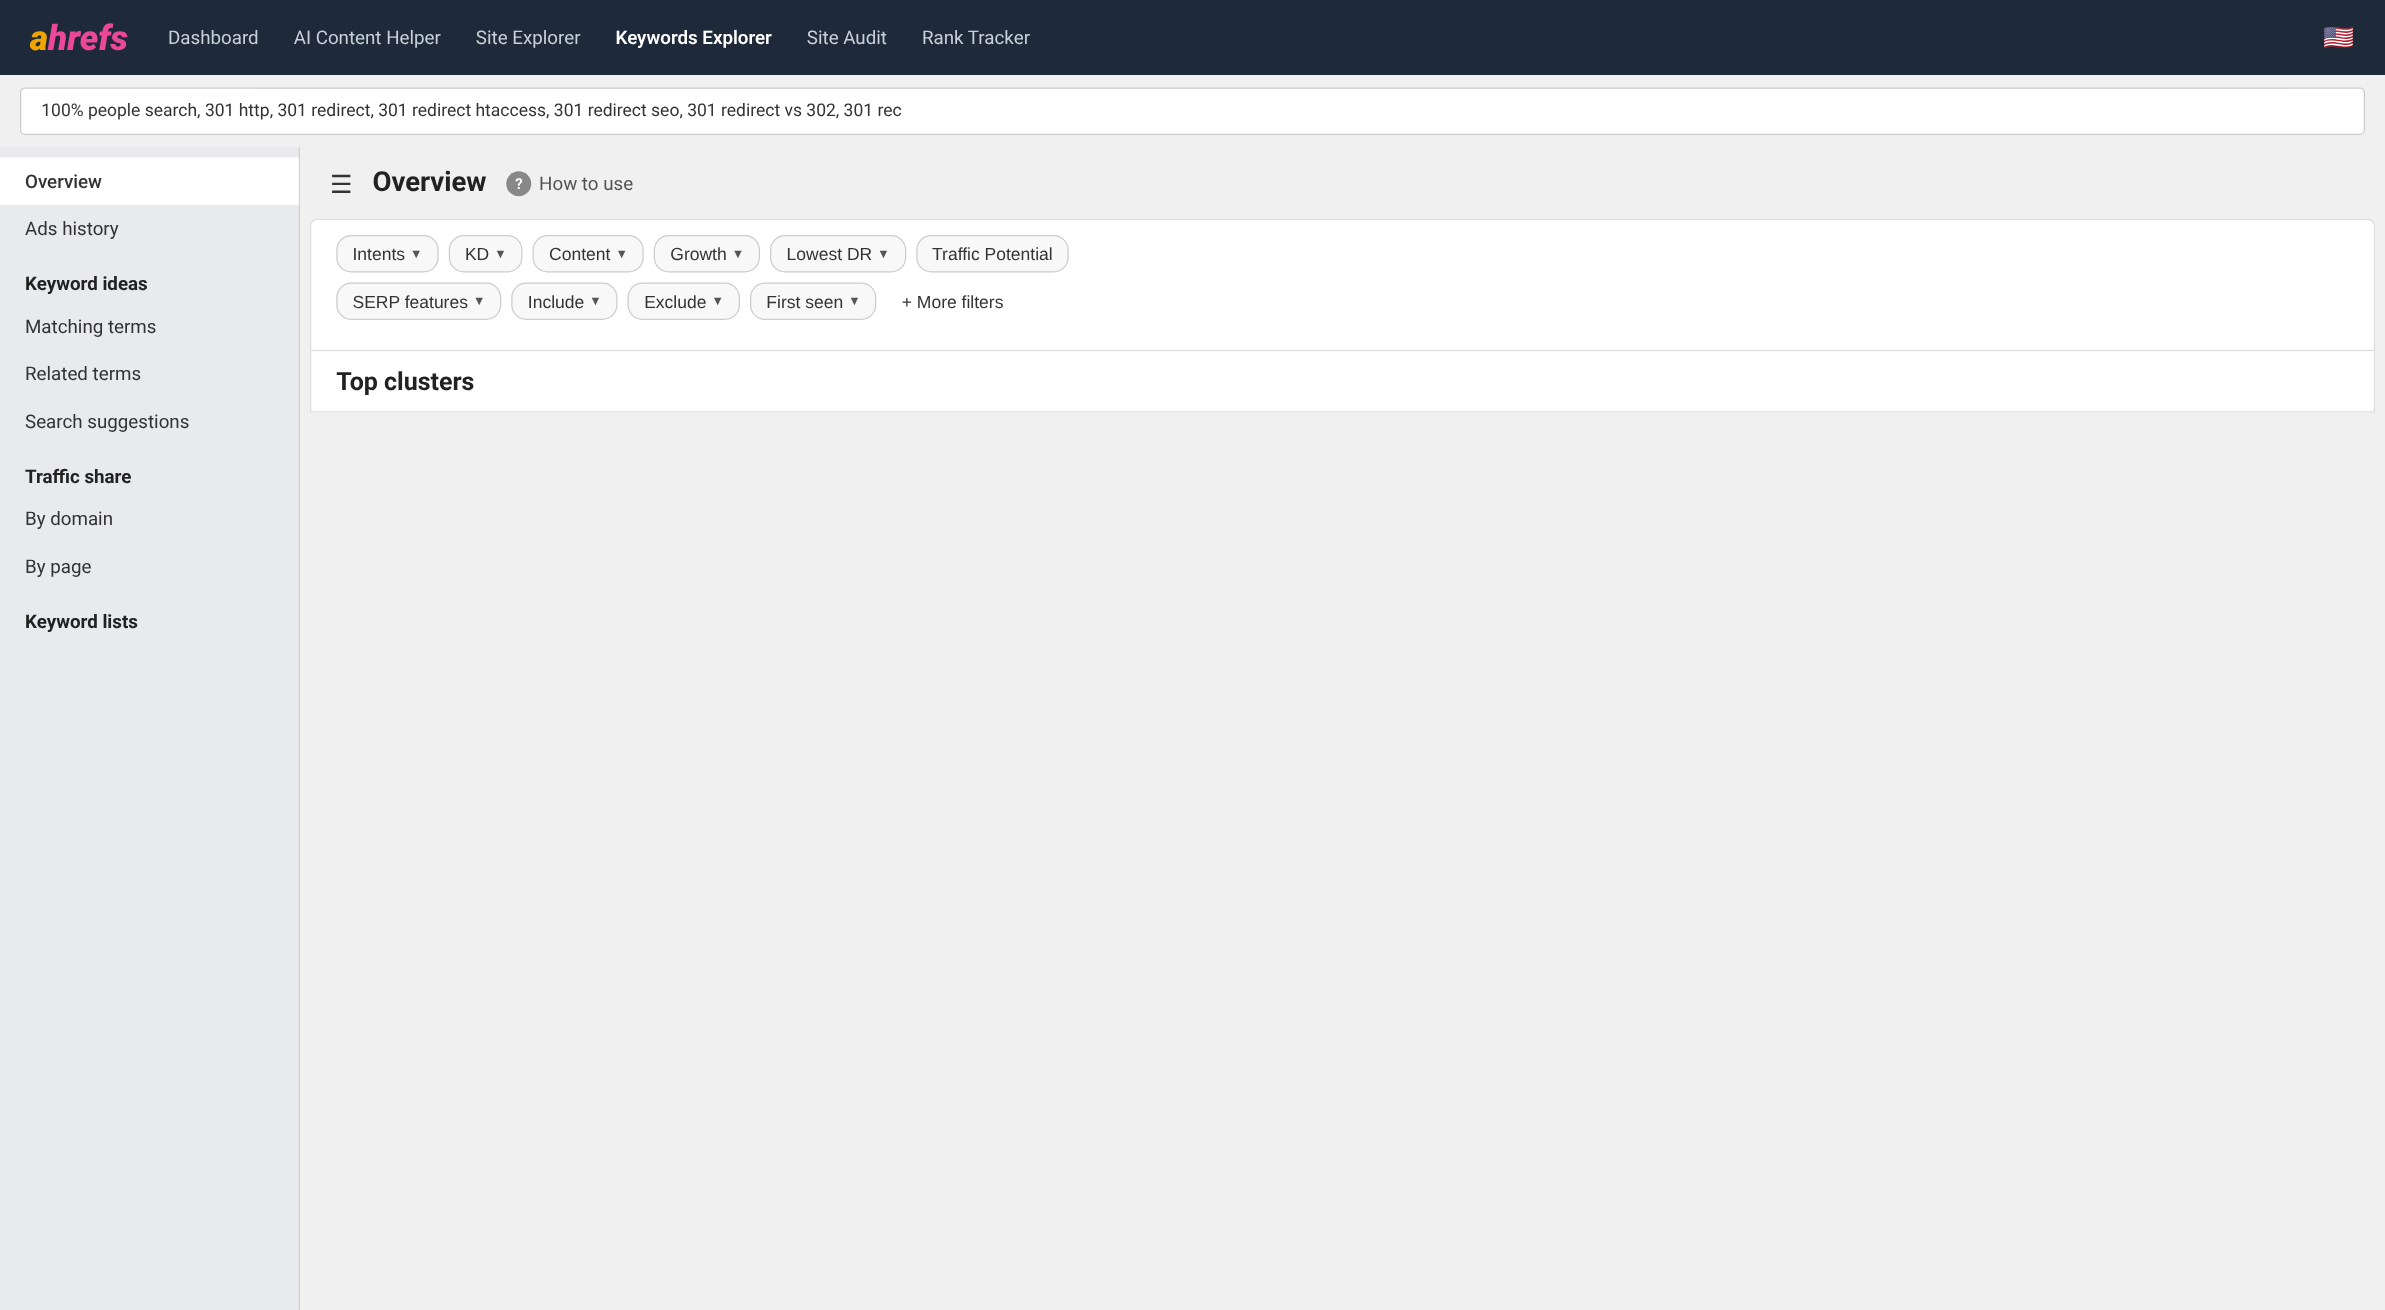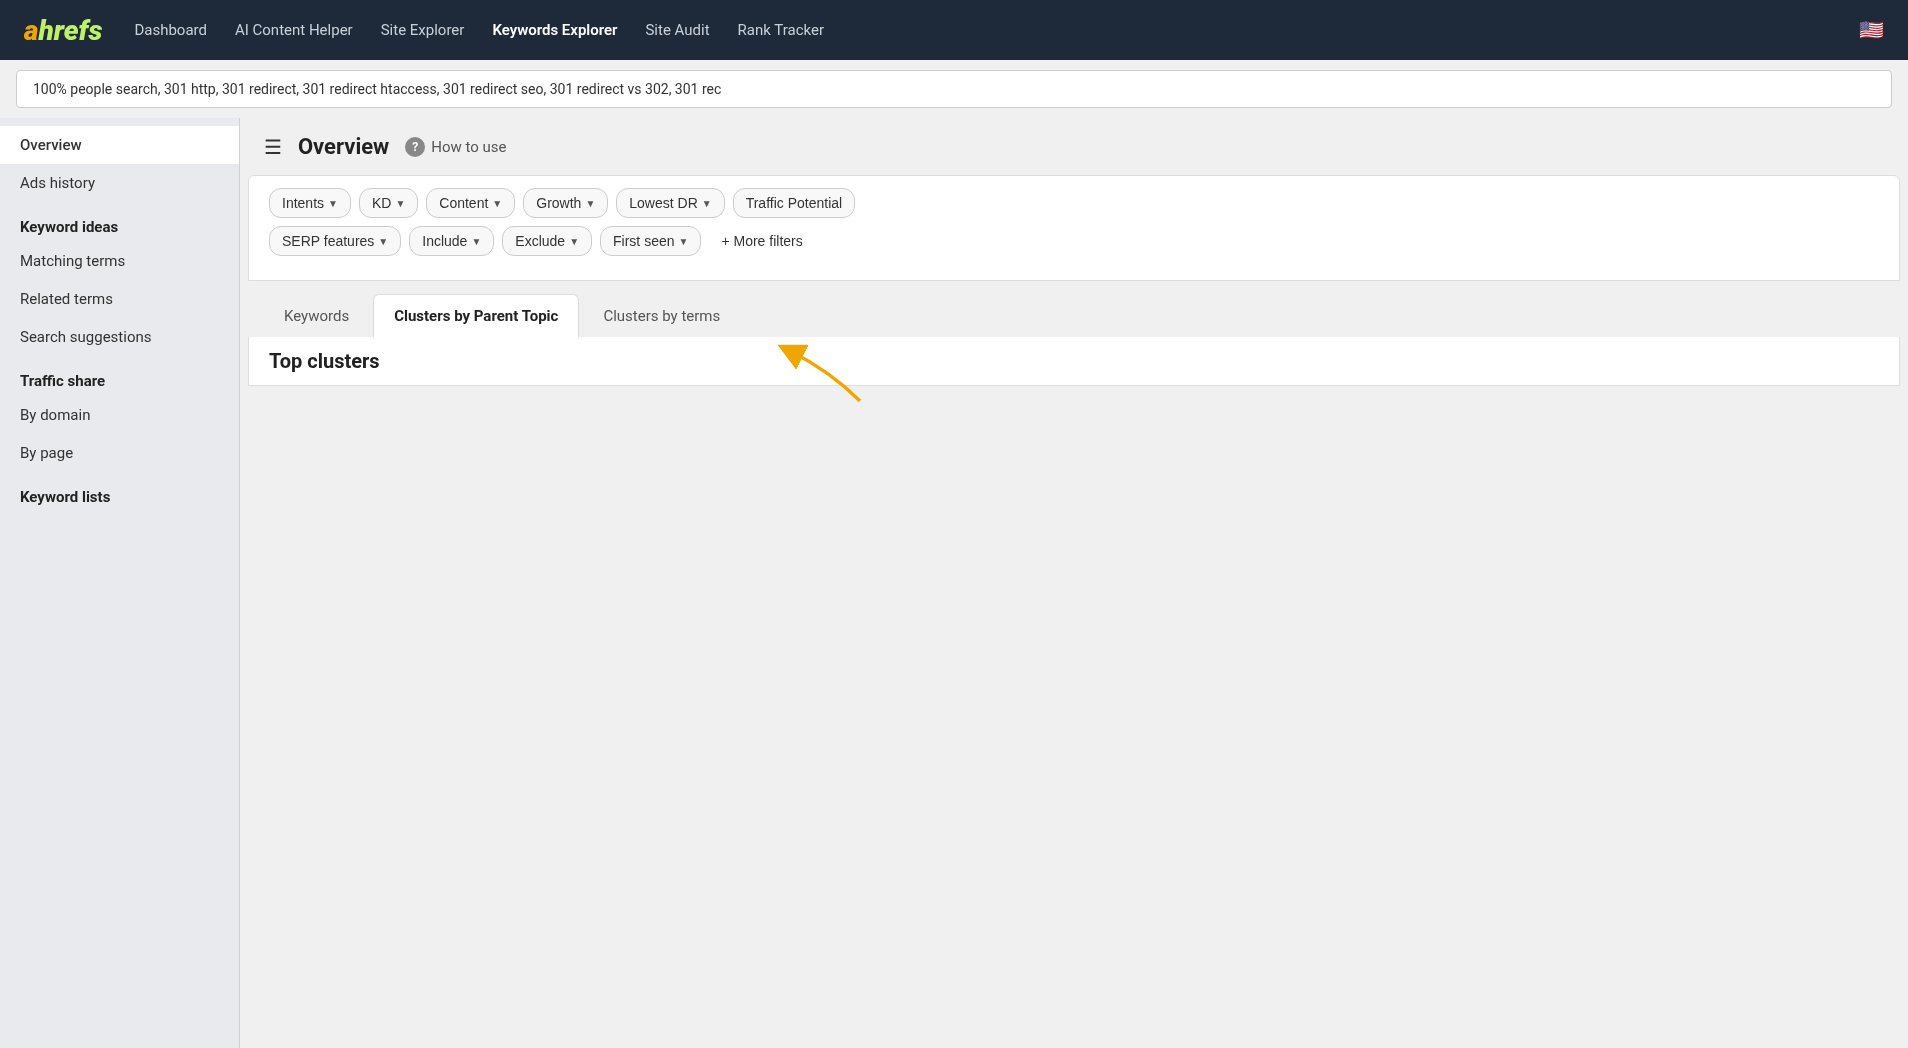--- a/index.html
+++ b/index.html
@@ -20,21 +20,21 @@
       gap: 0;
       font-size: 28px;
       font-weight: 900;
     }
     .logo-a {
       color: #f0a500;
       font-style: italic;
       font-weight: 900;
     }
     .logo-hrefs {
-      color: #bef264;
+      color: #ec4899;
       font-style: italic;
       font-weight: 900;
     }
     .nav-links {
       display: flex;
       align-items: flex-start;
       gap: 28px;
       flex: 1;
     }
     .nav-link {
@@ -337,36 +337,20 @@
             <span class="chevron">▼</span>
           </button>
           <button class="filter-btn">
             <span>First seen</span>
             <span class="chevron">▼</span>
           </button>
           <button class="more-filters-btn">+ More filters</button>
         </div>
       </div>
 
-      <div style="background:#f0f0f0; padding: 12px 8px 0 8px; position:relative;">
-        <div class="tabs-row">
-          <div class="tab">Keywords</div>
-          <div class="tab active">Clusters by Parent Topic</div>
-          <div class="tab">Clusters by terms</div>
-        </div>
-
-        <svg style="position:absolute;left:520px;top:60px;width:120px;height:70px;pointer-events:none;" viewBox="0 0 120 70">
-          <defs>
-            <marker id="arrowhead2" markerWidth="8" markerHeight="8" refX="4" refY="4" orient="auto">
-              <path d="M0,0 L8,4 L0,8 Z" fill="#f0a500"></path>
-            </marker>
-          </defs>
-          <path d="M100,60 Q70,30 30,10" stroke="#f0a500" stroke-width="3.5" fill="none" marker-end="url(#arrowhead2)"></path>
-        </svg>
-      </div>
 
       <div class="table-header-section" style="margin:0 8px; border:1px solid #ddd; border-top:none;">
         <span class="top-clusters-label">Top clusters</span>
       </div>
 
       <div style="height:16px;background:#f0f0f0;"></div>
 
 
     </main>
   </div>

